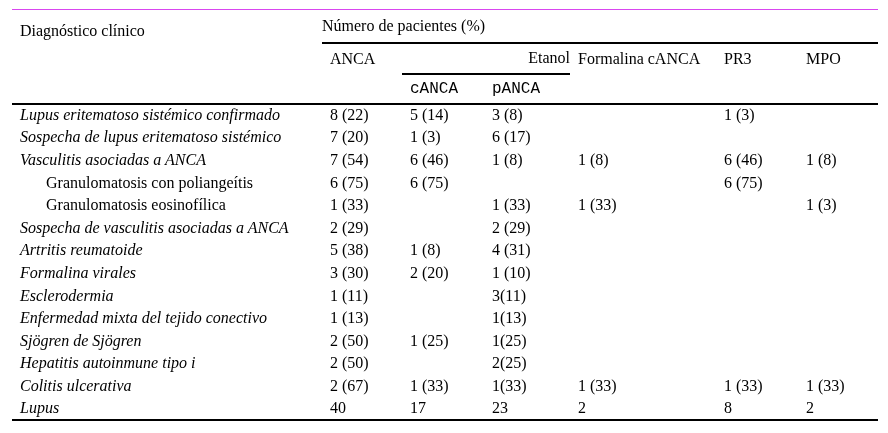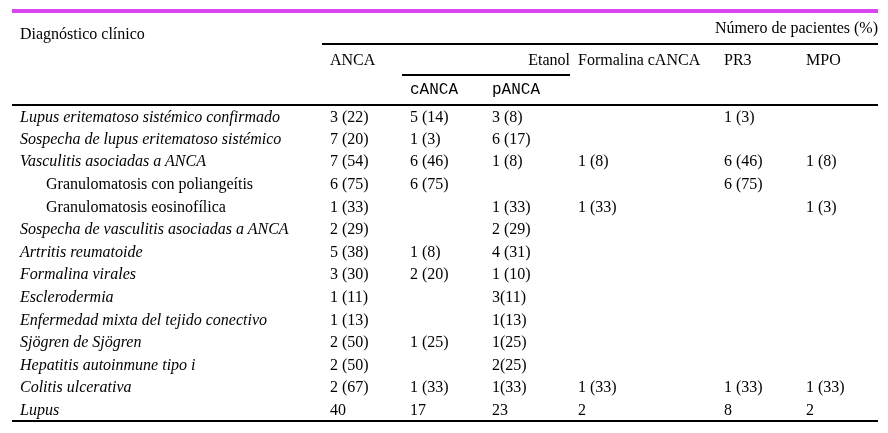--- a/index.html
+++ b/index.html
@@ -11,40 +11,40 @@
     font-family: "Liberation Serif", serif;
     overflow: hidden;
     position: relative;
   }
   .tbl-wrap { position: absolute; left: 12px; top: 9px; }
   table.data-table {
     border-collapse: collapse;
     table-layout: fixed;
     width: 866px;
     font-size: 16px;
-    border-top: 4px solid #d946ef;
+    border-top: 1px solid #d946ef;
     border-bottom: 2px solid #000;
   }
   thead { border-bottom: 2px solid #000; }
   th {
     font-weight: normal;
     text-align: left;
     padding: 0 0 0 8px;
     vertical-align: middle;
     white-space: nowrap;
   }
   th.diag-head {
     vertical-align: top;
     padding-top: 12px;
   }
   tr.hdr-row-1 { height: 33px; }
   tr.hdr-row-2 { height: 31px; }
   tr.hdr-row-3 { height: 30px; font-family: Liberation Mono, monospace; }
   th.group-head {
-    text-align: right;
+    text-align: left;
     padding: 0;
     border-bottom: 2px solid #000;
   }
   th.etanol-head {
     text-align: right;
     padding: 0;
     border-bottom: 2px solid #000;
   }
   tbody td {
     height: 22.6px;
@@ -86,21 +86,21 @@
         <th>cANCA</th>
         <th>pANCA</th>
         <th></th>
         <th></th>
         <th></th>
       </tr>
     </thead>
     <tbody>
         <tr>
           <td class="diag italic">Lupus eritematoso sistémico confirmado</td>
-          <td>3 (22)</td>
+          <td>8 (22)</td>
           <td>5 (14)</td>
           <td>3 (8)</td>
           <td></td>
           <td>1 (3)</td>
           <td></td>
         </tr>
         <tr>
           <td class="diag italic">Sospecha de lupus eritematoso sistémico</td>
           <td>7 (20)</td>
           <td>1 (3)</td>

